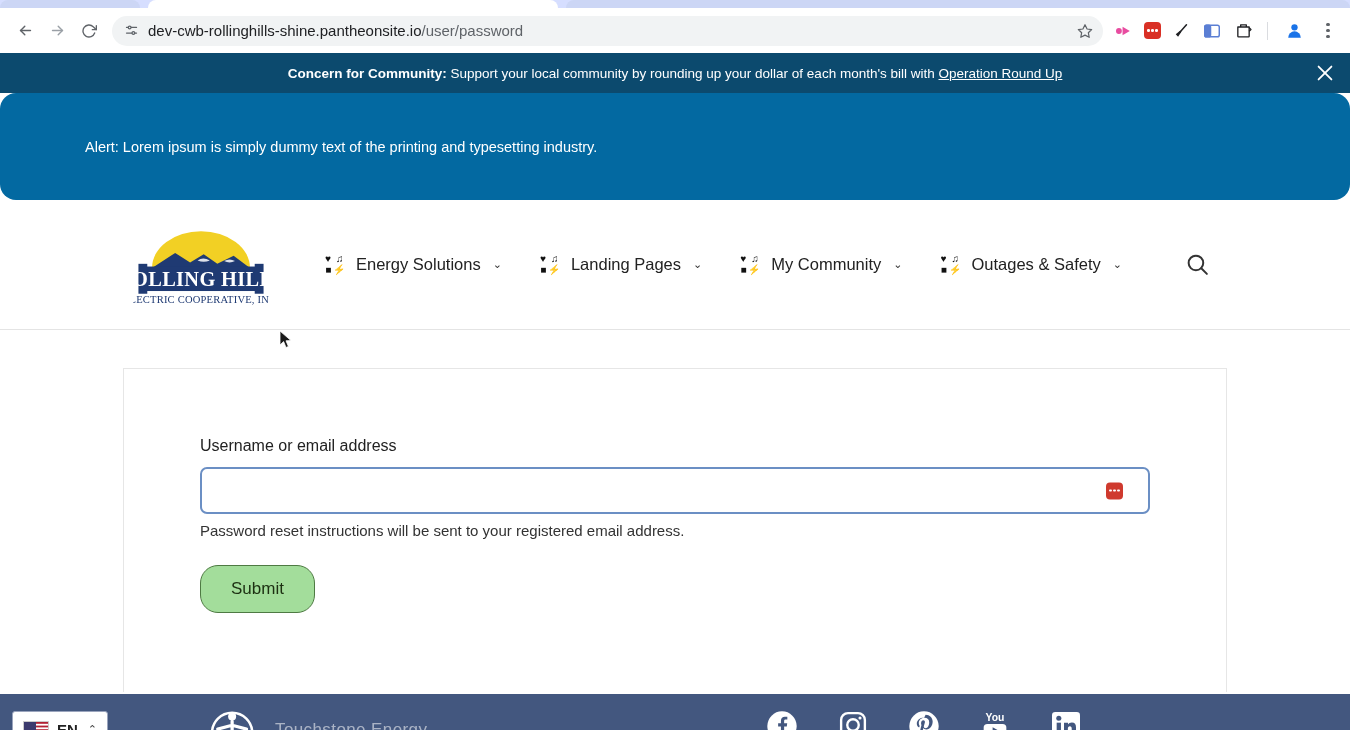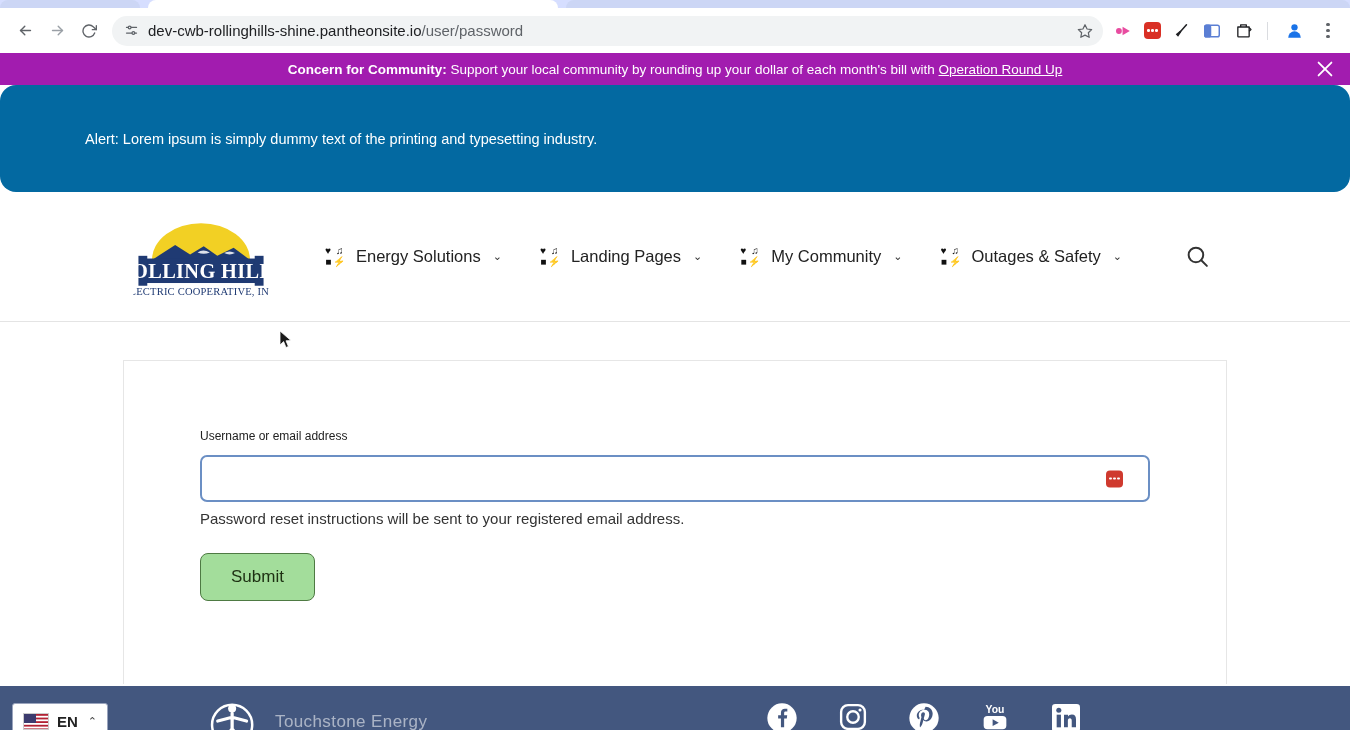--- a/index.html
+++ b/index.html
@@ -101,22 +101,22 @@
   .viewport {
     width: 100%;
     height: 677px;
     background: #ffffff;
     position: relative;
     overflow: hidden;
   }
 
   
   .promo-bar {
-    height: 32px;
-    background: #a21caf;
+    height: 40px;
+    background: #0c4a6e;
     display: flex; align-items: center; justify-content: center;
     position: relative;
     padding: 0 46px;
   }
   .promo-text {
     font-size: 13.5px;
     color: #ffffff;
     white-space: nowrap;
   }
   .promo-text b { font-weight: bold; }
@@ -219,21 +219,21 @@
   }
   .card {
     width: 1104px;
     margin: 0 auto;
     border: 1px solid #e6e6e6;
     background: #ffffff;
     padding: 68px 76px 60px 76px;
     height: 338px;
   }
   .field-label {
-    font-size: 12px;
+    font-size: 16px;
     color: #222;
     margin-bottom: 12px;
   }
   .input-wrap {
     position: relative;
     width: 950px;
   }
   .text-input {
     width: 100%;
     height: 47px;
@@ -263,21 +263,21 @@
   }
   .help-text {
     margin-top: 8px;
     font-size: 15px;
     color: #333;
   }
   .submit-btn {
     margin-top: 26px;
     background: #a3dd9b;
     border: 1px solid #4e7a43;
-    border-radius: 8px;
+    border-radius: 18px;
     height: 48px;
     padding: 0 30px;
     font-size: 17px;
     color: #1d3012;
     font-family: "Liberation Sans", sans-serif;
     cursor: pointer;
   }
 
   
   .footer {

